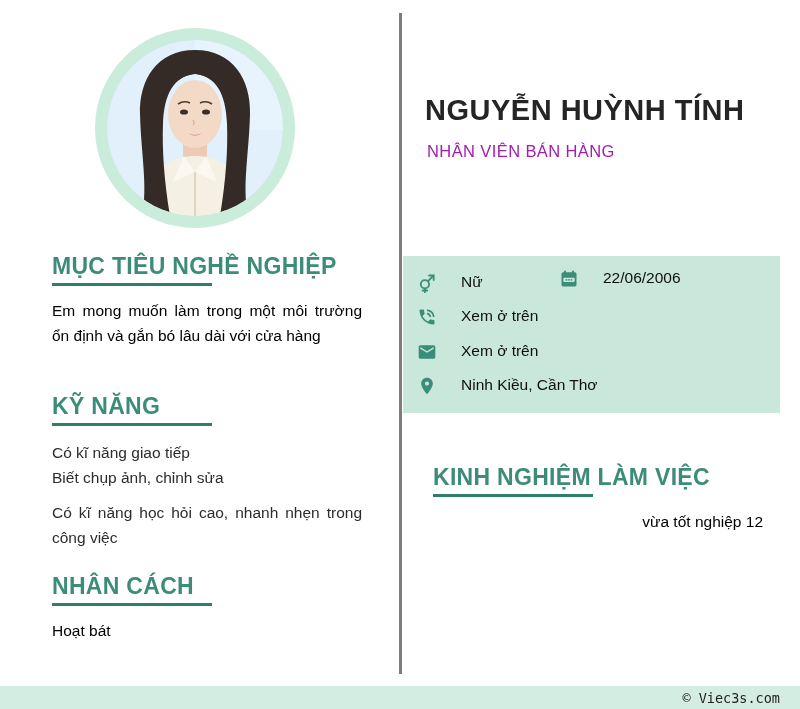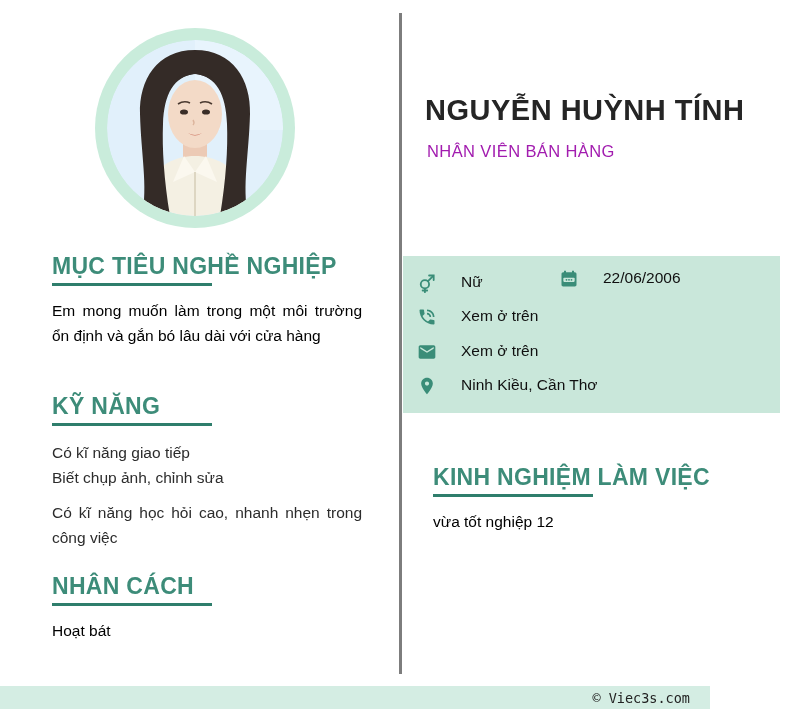--- a/index.html
+++ b/index.html
@@ -31,21 +31,21 @@
   .info-box{position:absolute;left:403px;top:256px;width:377px;height:157px;background:#c9e7da;
     box-sizing:border-box;padding:10px 10px 10px 14px;display:flex;flex-direction:column;justify-content:space-around;}
   .info-row{display:flex;align-items:center;position:relative;height:28px;}
   .info-cell{display:flex;gap:24px;}
   .cell-2{position:absolute;left:142px;top:0;height:28px;}
   .info-icon{width:20px;height:20px;flex:0 0 20px;display:flex;align-items:center;justify-content:center;}
   .info-icon svg{width:20px;height:20px;display:block;}
   .info-text{font-size:15.5px;color:#101010;white-space:nowrap;}
   .sec-experience{position:absolute;left:433px;top:426px;width:330px;margin-top:40px;}
   
-  .footer-bar{position:absolute;left:0;bottom:0;width:710px;height:23px;background:#d4ede3;
+  .footer-bar{position:absolute;left:0;bottom:0;width:800px;height:23px;background:#d4ede3;
     display:flex;align-items:center;justify-content:flex-end;box-sizing:border-box;padding-right:20px;}
   .footer-text{font-family:"DejaVu Sans Mono","Liberation Mono",monospace;font-size:13.5px;color:#222222;}
 </style>
 </head>
 <body>
 
 <div class="page">
 
   <div class="divider"></div>
 
@@ -167,20 +167,20 @@
 
   <div class="section sec-personality">
     <h2 class="heading">NHÂN CÁCH</h2>
     <div class="rule"></div>
     <p class="para">Hoạt bát</p>
   </div>
 
   <div class="sec-experience">
     <h2 class="heading">KINH NGHIỆM LÀM VIỆC</h2>
     <div class="rule"></div>
-    <p class="para" style="text-align:left">vừa tốt nghiệp 12</p>
+    <p class="para" style="text-align:right">vừa tốt nghiệp 12</p>
   </div>
 
   <div class="footer-bar">
     <span class="footer-text">© Viec3s.com</span>
   </div>
 
 </div>
 
 </body></html>

